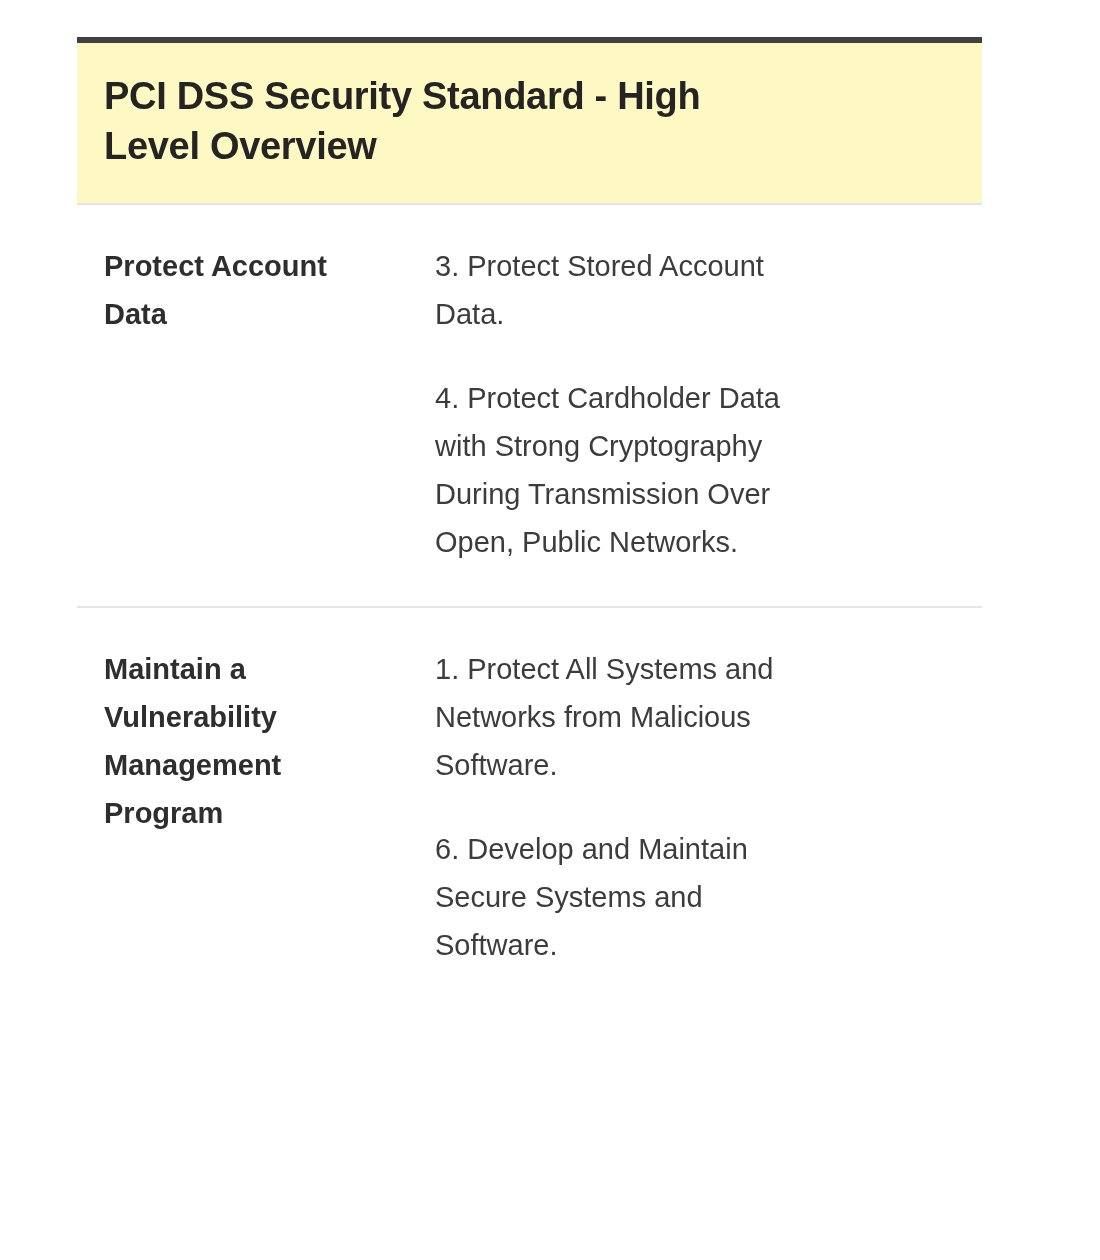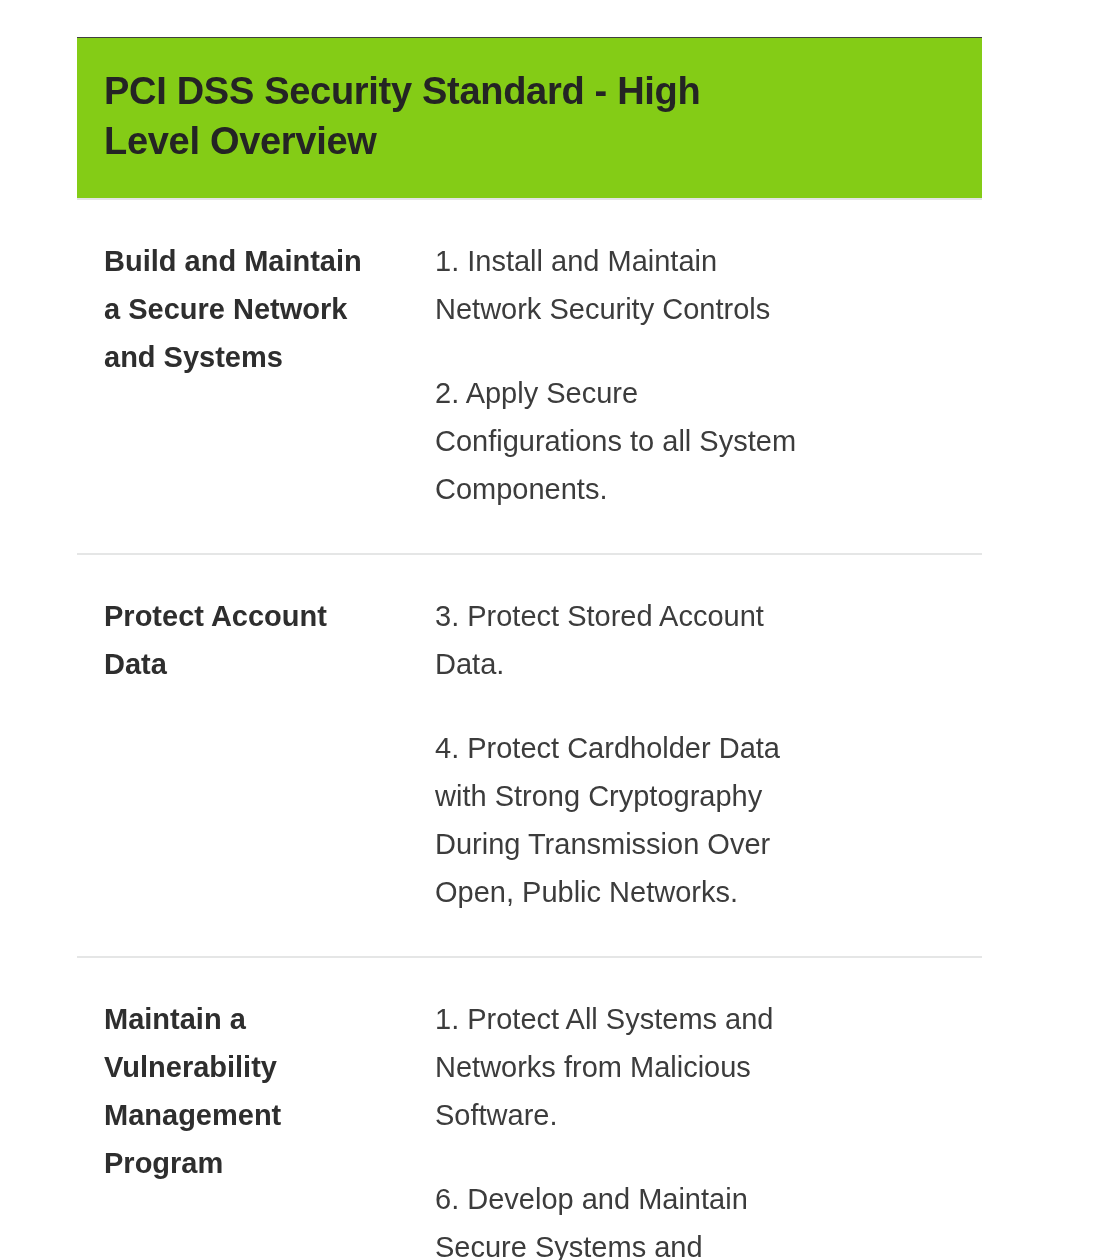--- a/index.html
+++ b/index.html
@@ -14,22 +14,22 @@
 
   .doc {
     position: absolute;
     left: 77px;
     top: 37px;
     width: 905px;
   }
 
   
   .table-header {
-    background: #84cc16;
-    border-top: 1px solid #404040;
+    background: #fef9c3;
+    border-top: 6px solid #404040;
     border-bottom: 2px solid #e3e4e4;
     padding: 28px 30px 32px 27px;
   }
   .table-title {
     font-size: 38px;
     font-weight: bold;
     line-height: 50px;
     color: #242424;
     letter-spacing: -0.3px;
     white-space: pre-line;
@@ -69,32 +69,20 @@
 </head>
 <body>
 
 <div class="doc">
 
   <div class="table-header">
     <h2 class="table-title">PCI DSS Security Standard - High
 Level Overview</h2>
   </div>
 
-  <div class="t-row">
-    <div class="cell-category">Build and Maintain
-a Secure Network
-and Systems</div>
-    <div class="cell-reqs">
-      <p class="req">1. Install and Maintain
-Network Security Controls</p>
-      <p class="req">2. Apply Secure
-Configurations to all System
-Components.</p>
-    </div>
-  </div>
 
   <div class="t-row">
     <div class="cell-category">Protect Account
 Data</div>
     <div class="cell-reqs">
       <p class="req">3. Protect Stored Account
 Data.</p>
       <p class="req">4. Protect Cardholder Data
 with Strong Cryptography
 During Transmission Over

